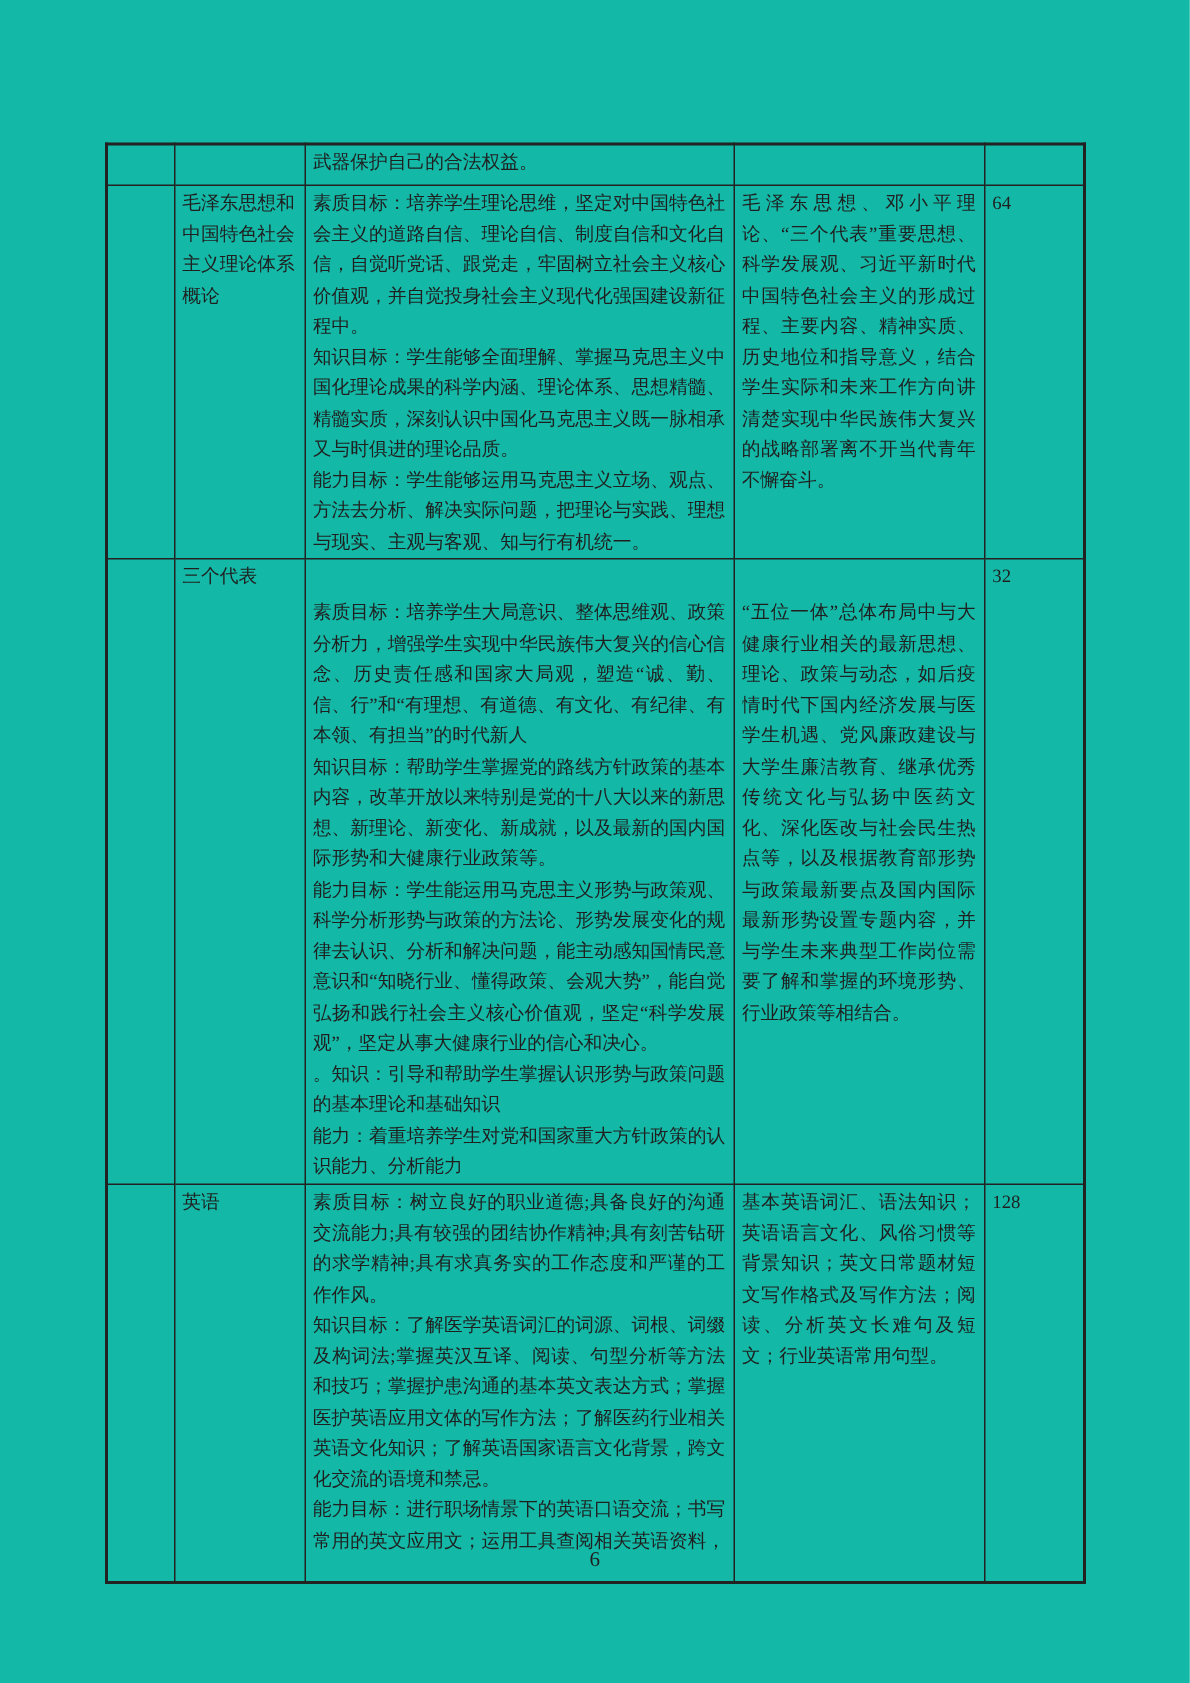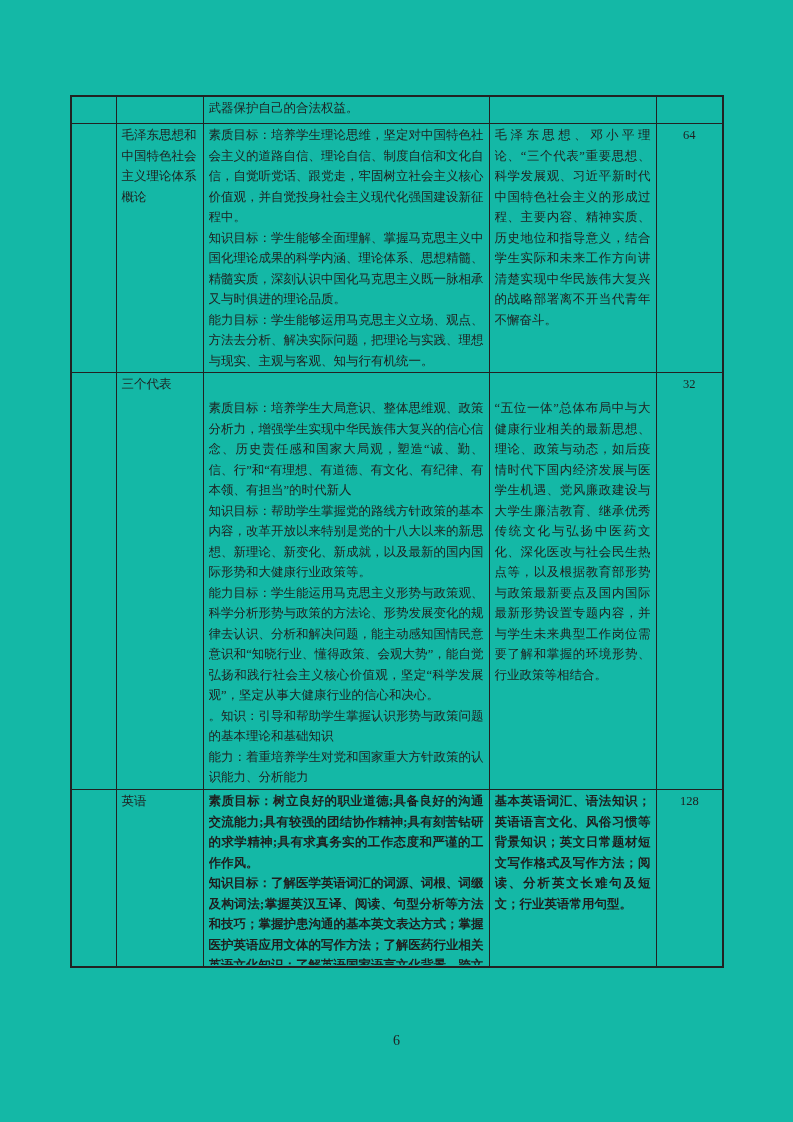--- a/index.html
+++ b/index.html
@@ -21,27 +21,27 @@
     padding:1px 5px;
     font-size:12.5px;
     line-height:20.5px;
     overflow:hidden;
   }
   td.cat{padding:1px 2px;}
   td.course{
     vertical-align:middle;padding:1px 2px;
   }
   td.hours{
-    text-align:center;vertical-align:middle;font-size:12.5px;
+    text-align:left;vertical-align:middle;font-size:12.5px;
   }
   .clip{overflow:hidden;}
   .clip-r1{height:24px;}
   .clip-r2{height:246px;}
   .clip-r3{height:390px;margin-top:24px;}
-  .clip-r4{height:174px;font-weight:bold;}
+  .clip-r4{height:262px;}
   .clip p{margin:0;text-align:justify;text-justify:inter-ideograph;}
   .offset-top{margin-top:26px;}
   .page-num{
     position:absolute;top:1033px;left:0;width:100%;
     text-align:center;font-size:14px;color:#1f1f1f;
   }
 </style>
 </head>
 <body>
 

